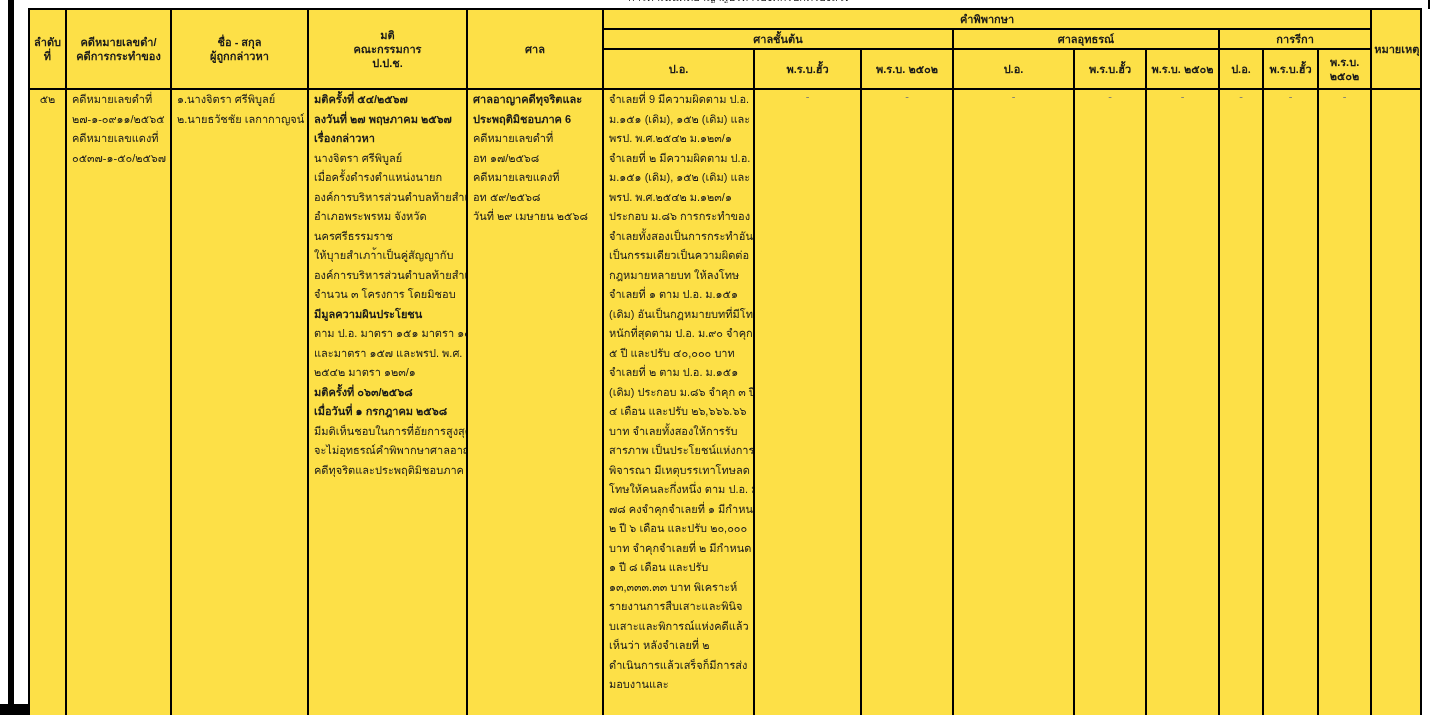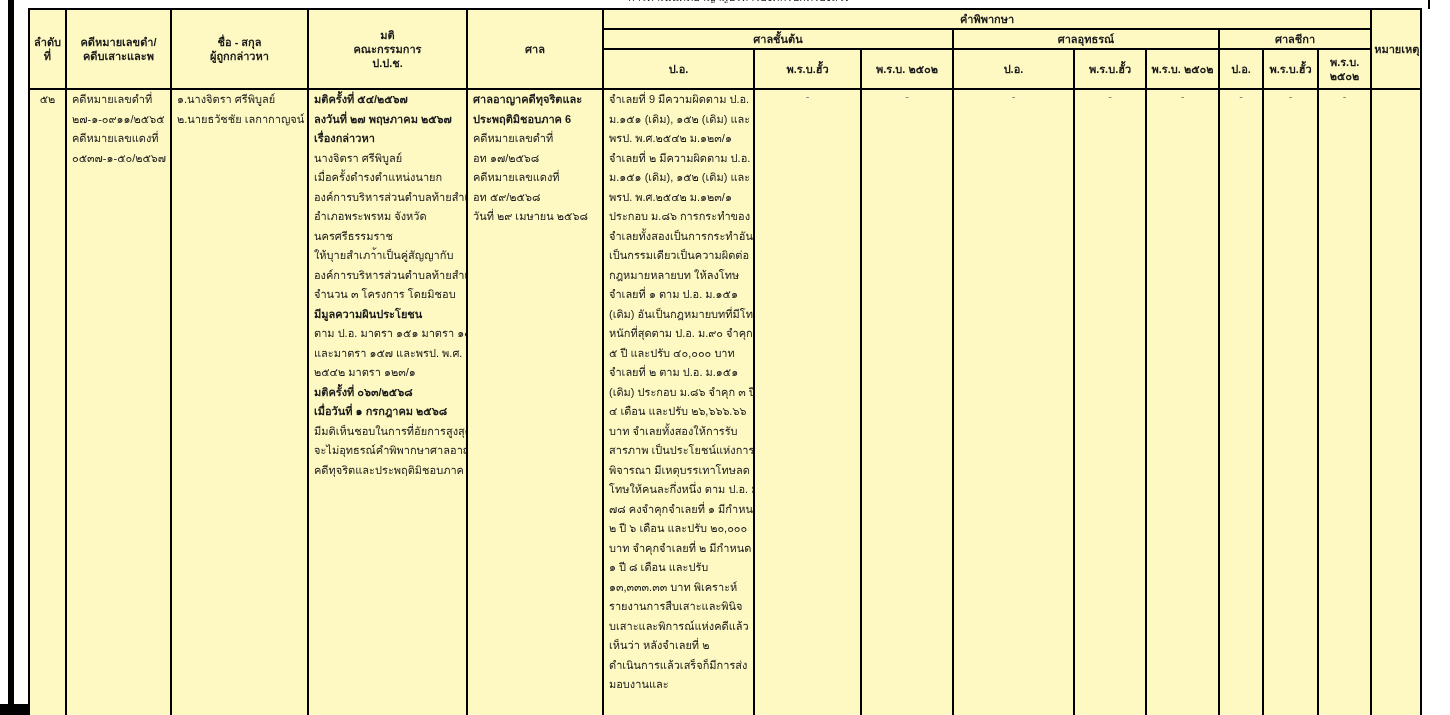--- a/index.html
+++ b/index.html
@@ -11,21 +11,21 @@
   .bottom-bar { position: absolute; left: 0;    top: 704px; width: 700px; height: 11px; background: #000; }
   .edge-mark  { position: absolute; left: 1428px; top: 0;   width: 2px;  height: 9px;  background: #000; }
 
   .top-clip { position: absolute; left: 628px; top: 0; width: 220px; height: 3px; overflow: hidden; }
   .top-clip span { display: block; margin-top: -12px; font-size: 11px; color: #222; white-space: nowrap; }
 
   table.case-table {
     position: absolute; left: 28px; top: 8px; width: 1392px;
     border-collapse: collapse; table-layout: fixed;
   }
-  .case-table th, .case-table td { border: 2px solid #000; padding: 0; background: #fef9c3; }
+  .case-table th, .case-table td { border: 2px solid #000; padding: 0; background: #fde047; }
 
   .case-table th {
     font-weight: bold; font-size: 11px; line-height: 14px;
     text-align: center; vertical-align: middle; padding: 1px 2px;
     overflow: hidden; white-space: nowrap;
   }
   tr.hA th { height: 20px; }
   tr.hB th { height: 20px; margin-left: 12px; }
   tr.hC th { height: 40px; }
 
@@ -73,39 +73,39 @@
         <col style="width:50px">
     </colgroup>
     <thead>
       <tr class="hA">
         <th rowspan="3">
             <div class="line">ลำดับ</div>
             <div class="line">ที่</div>
           </th>
         <th rowspan="3">
             <div class="line">คดีหมายเลขดำ/</div>
-            <div class="line">คดีบเสาะและพ</div>
+            <div class="line">คดีการกระทำของ</div>
           </th>
         <th rowspan="3">
             <div class="line">ชื่อ - สกุล</div>
             <div class="line">ผู้ถูกกล่าวหา</div>
           </th>
         <th rowspan="3">
             <div class="line">มติ</div>
             <div class="line">คณะกรรมการ</div>
             <div class="line">ป.ป.ช.</div>
           </th>
         <th rowspan="3">ศาล</th>
         <th colspan="9">คำพิพากษา</th>
         <th rowspan="3">หมายเหตุ</th>
       </tr>
       <tr class="hB">
         <th colspan="3">ศาลชั้นต้น</th>
         <th colspan="3">ศาลอุทธรณ์</th>
-        <th colspan="3">ศาลชีกา</th>
+        <th colspan="3">การรีกา</th>
       </tr>
       <tr class="hC">
         <th>ป.อ.</th>
         <th>พ.ร.บ.ฮั้ว</th>
         <th>พ.ร.บ. ๒๕๐๒</th>
         <th>ป.อ.</th>
         <th>พ.ร.บ.ฮั้ว</th>
         <th>พ.ร.บ. ๒๕๐๒</th>
         <th>ป.อ.</th>
         <th>พ.ร.บ.ฮั้ว</th>

